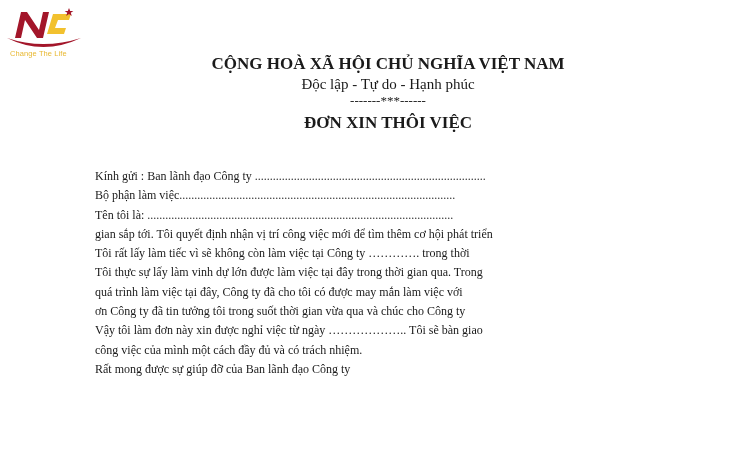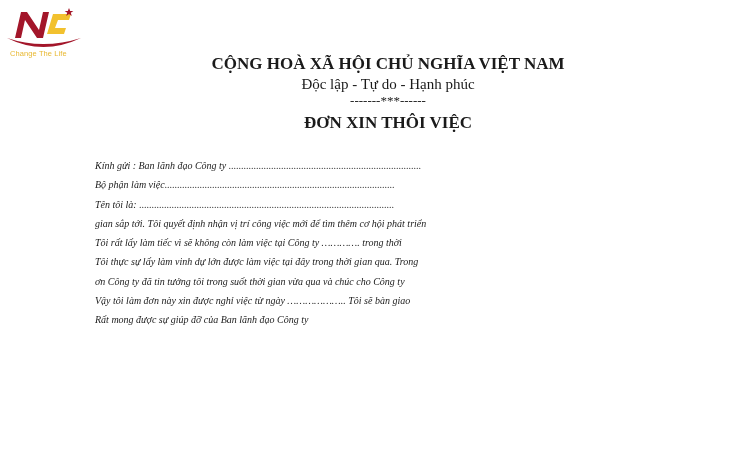--- a/index.html
+++ b/index.html
@@ -23,22 +23,22 @@
     position: absolute; left: 0; width: 750px; text-align: center;
   }
   .nation {
     top: 54px; font-size: 17px; font-weight: bold; left: 13px;
   }
   .motto { top: 76px; font-size: 15px; left: 13px; }
   .divider { top: 93px; font-size: 13px; left: 13px; letter-spacing: 0px; }
   .doc-title { top: 113px; font-size: 17px; font-weight: bold; left: 13px; }
 
   .body-text {
-    position: absolute; left: 95px; top: 156px; width: 600px;
-    font-size: 10px; line-height: 19.3px; font-style: italic;
+    position: absolute; left: 95px; top: 167px; width: 600px;
+    font-size: 12px; line-height: 19.3px;
   }
   .line { white-space: nowrap; display: block; }
   .dots { color: #333; }
 </style>
 </head>
 <body>
 
 <div class="logo">
   <svg width="80" height="50" viewBox="0 0 80 50">
 
@@ -58,16 +58,18 @@
 <div class="header divider">-------***------</div>
 <div class="header doc-title">ĐƠN XIN THÔI VIỆC</div>
 
 <div class="body-text">
   <span class="line"><span>Kính gửi : Ban lãnh đạo Công ty </span><span class="dots">.............................................................................</span></span>
   <span class="line"><span>Bộ phận làm việc</span><span class="dots">............................................................................................</span></span>
   <span class="line"><span>Tên tôi là: </span><span class="dots">......................................................................................................</span></span>
   <span class="line">gian sắp tới. Tôi quyết định nhận vị trí công việc mới để tìm thêm cơ hội phát triển</span>
   <span class="line">Tôi rất lấy làm tiếc vì sẽ không còn làm việc tại Công ty …………. trong thời</span>
   <span class="line">Tôi thực sự lấy làm vinh dự lớn được làm việc tại đây trong thời gian qua. Trong</span>
+  <span class="line">quá trình làm việc tại đây, Công ty đã cho tôi có được may mắn làm việc với</span>
   <span class="line">ơn Công ty đã tin tưởng tôi trong suốt thời gian vừa qua và chúc cho Công ty</span>
   <span class="line">Vậy tôi làm đơn này xin được nghỉ việc từ ngày ……………….. Tôi sẽ bàn giao</span>
+  <span class="line">công việc của mình một cách đầy đủ và có trách nhiệm.</span>
   <span class="line">Rất mong được sự giúp đỡ của Ban lãnh đạo Công ty</span>
 </div>
 
 </body></html>

